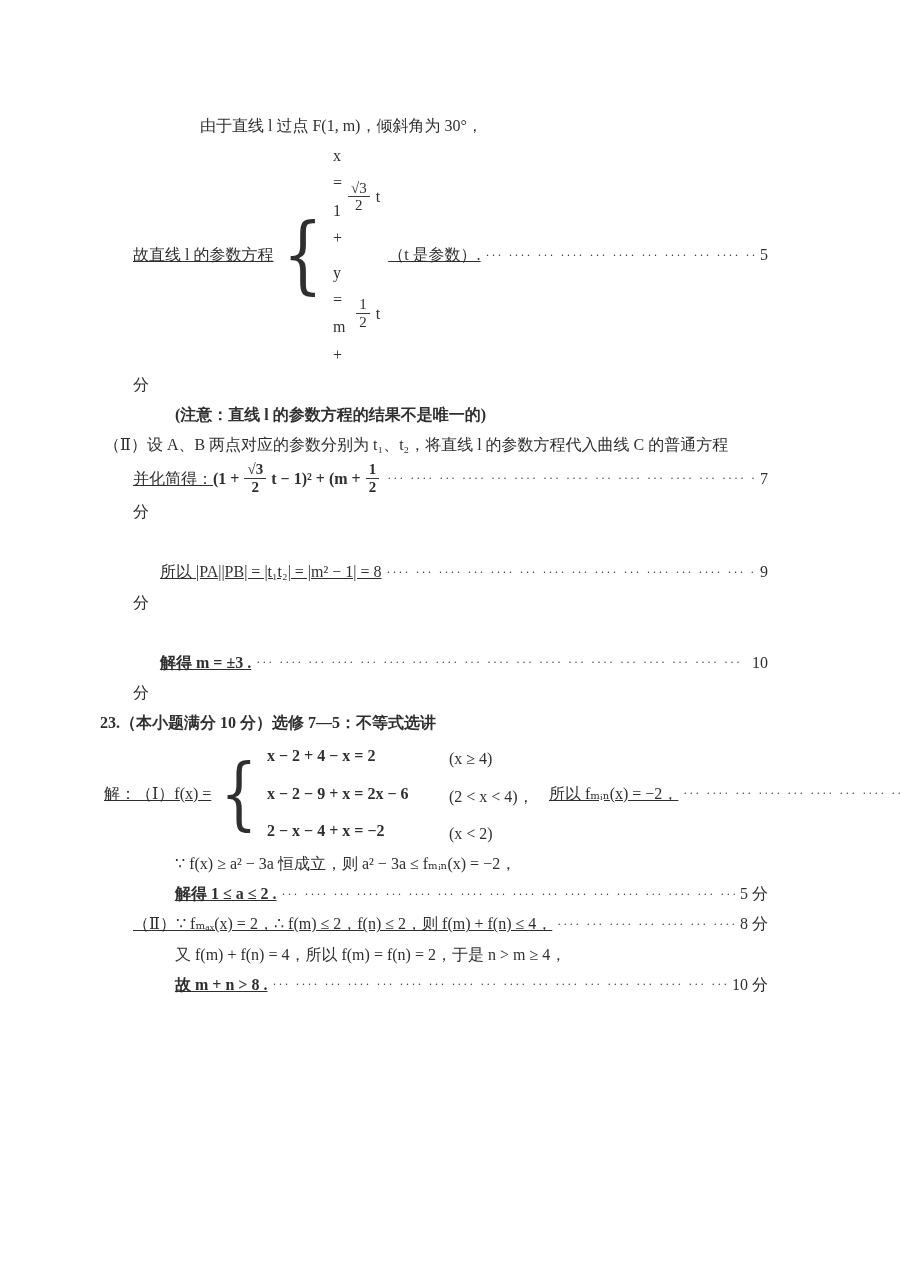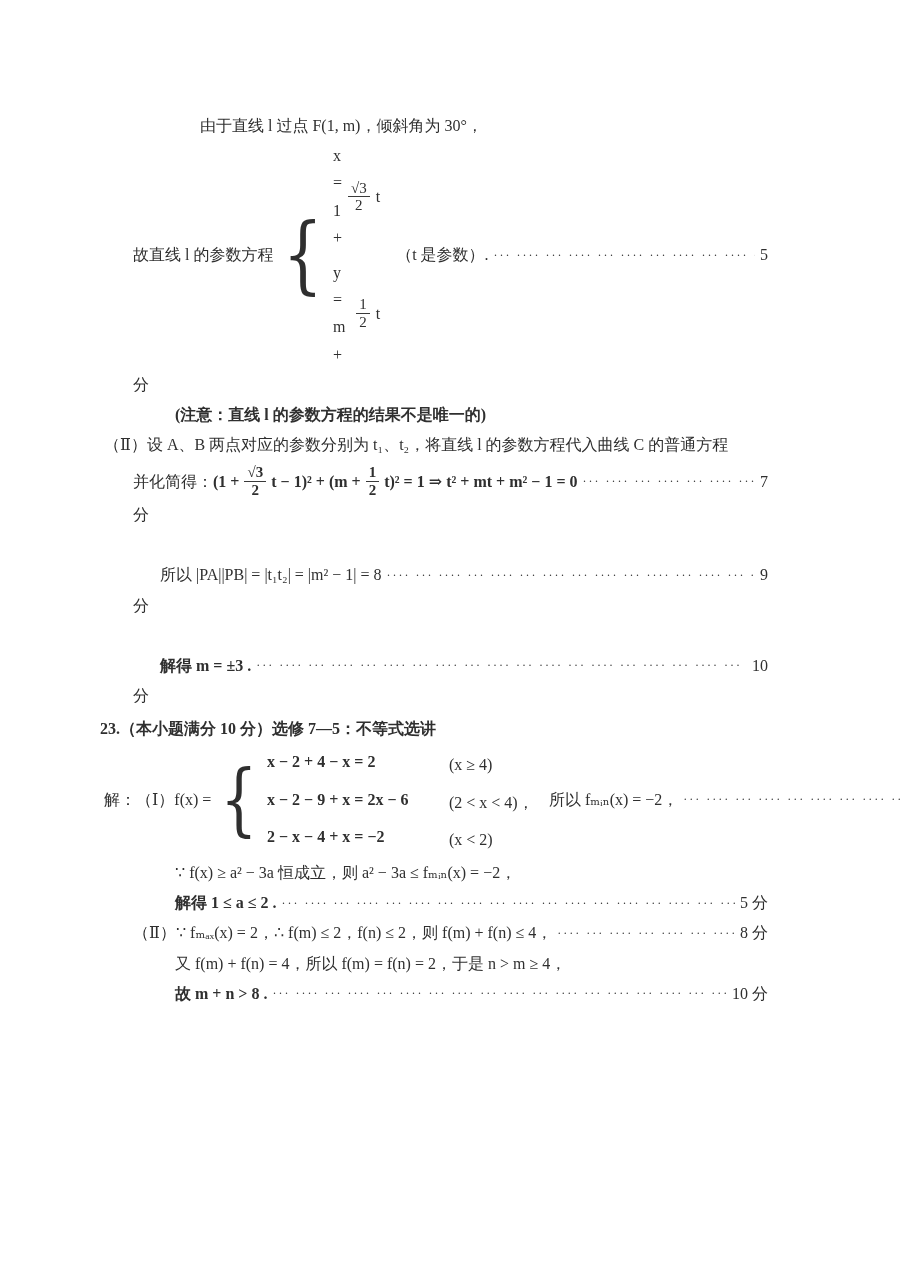--- a/index.html
+++ b/index.html
@@ -7,55 +7,55 @@
   body {
     font-family:"Liberation Serif","DejaVu Serif","DejaVu Sans",serif;
     color:#2f2f2f;
   }
   .page {
     width:900px; height:1272px; background:#ffffff;
     padding:112px 132px 40px 100px; overflow:hidden; position:relative;
   }
   p, .row { font-size:16px; line-height:1.7; margin-bottom:3px; }
   .row { display:flex; align-items:center; }
-  .txt { white-space:nowrap; }
+  .txt { white-space:nowrap;text-decoration:underline; }
   .leader {
     flex:1 1 auto; overflow:hidden; white-space:nowrap;
     letter-spacing:2px; margin:0 5px; font-size:12px; color:#3c3c3c;
     align-self:center;
   }
   .score { white-space:nowrap; }
   .frac {
     display:inline-flex; flex-direction:column; align-items:center;
     line-height:1.1; font-size:15px; margin:0 3px; vertical-align:middle;
   }
   .frac .num { border-bottom:1px solid #3a3a3a; padding:0 3px; }
   .frac .den { padding:0 3px; }
   .brace {
     font-size:84px; font-weight:300; line-height:0.8;
     align-self:center; margin:0 3px; transform:scaleX(0.75);
     color:#2f2f2f; font-family:"DejaVu Serif",serif;
   }
   .brace.small { font-size:78px; }
-  .sys { display:inline-flex; flex-direction:column; gap:8px; margin-right:16px; }
+  .sys { display:inline-flex; flex-direction:column; gap:8px; margin-right:8px; }
   .sys-line { display:inline-flex; align-items:center; gap:3px; }
   .eq { display:inline-flex; align-items:center; gap:2px; white-space:nowrap; }
   .cases { display:flex; flex-direction:column; flex:1 1 auto; gap:4px; }
   .case-row { display:flex; align-items:center; line-height:1.7; }
   .case-expr { min-width:182px; font-weight:600; white-space:nowrap; }
   .case-cond { min-width:100px; white-space:nowrap;margin-top:6px; }
   .bold { font-weight:700; }
   .semibold { font-weight:600; }
   
   .ind-p1 { margin-left:100px; }
   .ind-a  { margin-left:33px;  }
   .ind-b  { margin-left:75px;  }
   .ind-c  { margin-left:4px;   }
   .ind-d  { margin-left:60px;margin-top:33px;  }
-  .mt-s   { margin-top:6px; }
+  .mt-s   { }
   .fen { margin-left:33px; }
 </style>
 </head>
 <body>
 
 <div class="page">
 
   <p class="ind-p1">由于直线 l 过点 F(1, m)，倾斜角为 30°，</p>
 
   <div class="row ind-a">
@@ -96,21 +96,20 @@
       <span>(1 +</span>
       <span class="frac">
           <span class="num">√3</span>
           <span class="den">2</span>
         </span>
       <span>t − 1)² + (m +</span>
       <span class="frac">
           <span class="num">1</span>
           <span class="den">2</span>
         </span>
-      <span>t)² = 1 ⇒ t² + mt + m² − 1 = 0</span>
     </span>
     <span class="leader">··· ···· ··· ···· ··· ···· ··· ···· ··· ···· ··· ···· ··· ···· ··· ···· ··· ····</span>
     <span class="score">7</span>
   </div>
 
   <p class="fen">分</p>
 
   <div class="row ind-d">
     <span class="txt">所以 |PA||PB| = |t₁t₂| = |m² − 1| = 8</span>
     <span class="leader">···· ··· ···· ··· ···· ··· ···· ··· ···· ··· ···· ··· ···· ··· ···· ··· ···· ··· ···· ··· ····</span>

